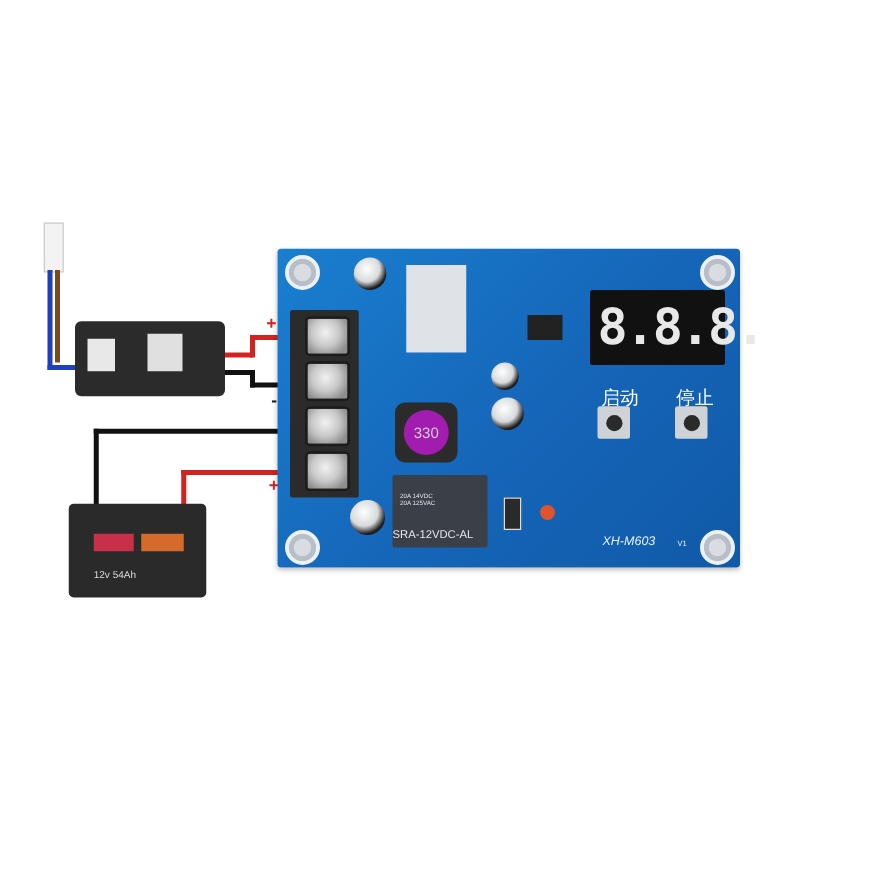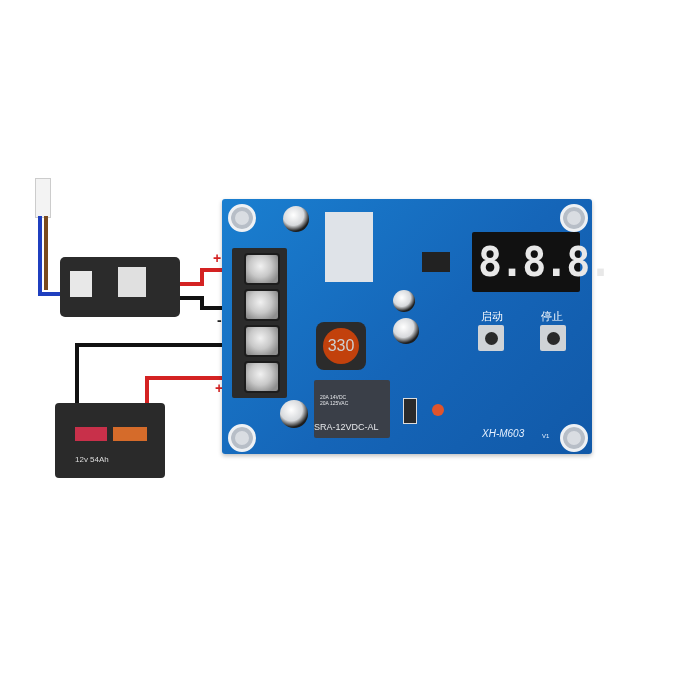--- a/index.html
+++ b/index.html
@@ -6,30 +6,30 @@
   body { width:700px; height:700px; background:#ffffff; position:relative; overflow:hidden; font-family:"Liberation Sans", sans-serif; }
   .abs { position:absolute; }
   .board { left:222px; top:199px; width:370px; height:255px; background:linear-gradient(135deg,#1a7fd0 0%,#1565b8 55%,#1159a8 100%); border-radius:3px; box-shadow:0 2px 4px rgba(0,0,0,.25); }
   .hole { width:22px; height:22px; border-radius:50%; background:#d9dde2; border:3px solid #eef1f4; box-shadow:inset 0 0 0 4px #b7bec7; }
   .silk { color:#e7f1ff; font-size:6px; }
   .terminal-block { left:232px; top:248px; width:55px; height:150px; background:#2b2b2b; border-radius:2px; }
   .screw { left:244px; width:32px; height:28px; background:radial-gradient(circle at 45% 40%,#f1f1f1 0%,#c8c8c8 45%,#8e8e8e 80%); border-radius:4px; border:2px solid #1c1c1c; }
   .seg-display { left:472px; top:232px; width:108px; height:60px; background:#111; border-radius:2px; display:flex; align-items:center; justify-content:space-around; padding:0 6px; box-sizing:border-box; }
   .digit { color:#e8e8e8; font-family:"DejaVu Sans Mono", monospace; font-size:40px; font-weight:bold; letter-spacing:-2px; }
   .inductor { left:316px; top:322px; width:50px; height:48px; background:#2b2b2b; border-radius:8px; display:flex; align-items:center; justify-content:center; }
-  .inductor-core { width:36px; height:36px; border-radius:50%; background:#c2410c; color:#cfcfcf; font-size:16px; display:flex; align-items:center; justify-content:center; }
+  .inductor-core { width:36px; height:36px; border-radius:50%; background:#a21caf; color:#cfcfcf; font-size:12px; display:flex; align-items:center; justify-content:center; }
   .relay { left:314px; top:380px; width:76px; height:58px; background:#3a3f48; color:#e5e7ea; border-radius:2px; }
   .relay .rating { font-size:5px; position:absolute; left:6px; top:14px; line-height:6px; }
   .relay .model { font-size:9px; position:absolute; left:0; bottom:6px; }
   .cap { border-radius:50%; background:radial-gradient(circle at 40% 35%,#ffffff 0%,#d7d9dc 45%,#1d1d1d 70%); }
   .regulator { left:325px; top:212px; width:48px; height:70px; background:#dfe3e8; }
   .ic { left:422px; top:252px; width:28px; height:20px; background:#222; }
   .btn { width:26px; height:26px; background:#cfd3d7; border-radius:2px; display:flex; align-items:center; justify-content:center; }
   .btn span { width:13px; height:13px; border-radius:50%; background:#2a2a2a; display:block; }
-  .label-zh { color:#ffffff; font-size:11px; }
+  .label-zh { color:#ffffff; font-size:15px; }
   .led { left:432px; top:404px; width:12px; height:12px; border-radius:50%; background:#e0542c; }
   .model-label { color:#e7f1ff; font-size:10px;font-style:italic; }
   .charger { left:60px; top:257px; width:120px; height:60px; background:#2b2b2b; border-radius:5px; }
   .battery { left:55px; top:403px; width:110px; height:75px; background:#2a2a2a; border-radius:4px; }
   .wire { background:#111; }
   .wire-red { background:#d42222; }
   .sign { font-size:14px; font-weight:bold; color:#d42222; }
   .plug { left:35px; top:178px; width:14px; height:38px; background:#f3f3f3; border:1px solid #ccc; }
 </style>
 </head>

